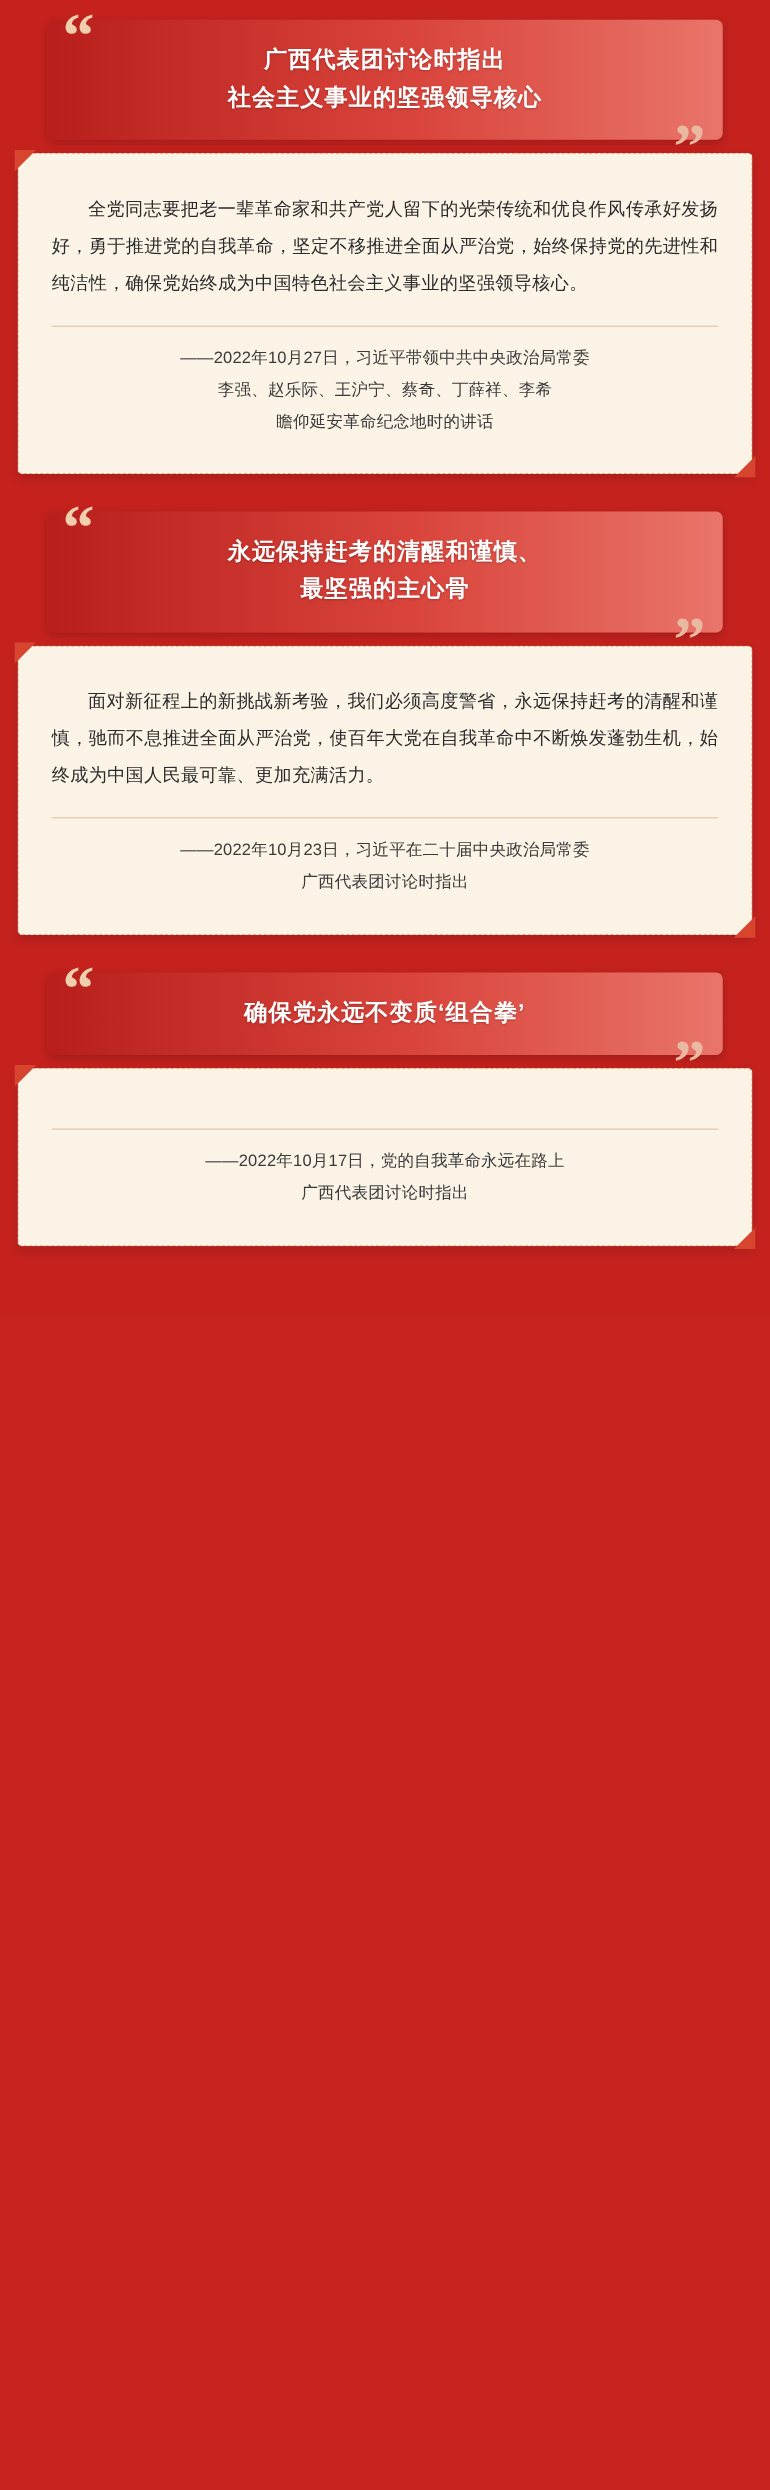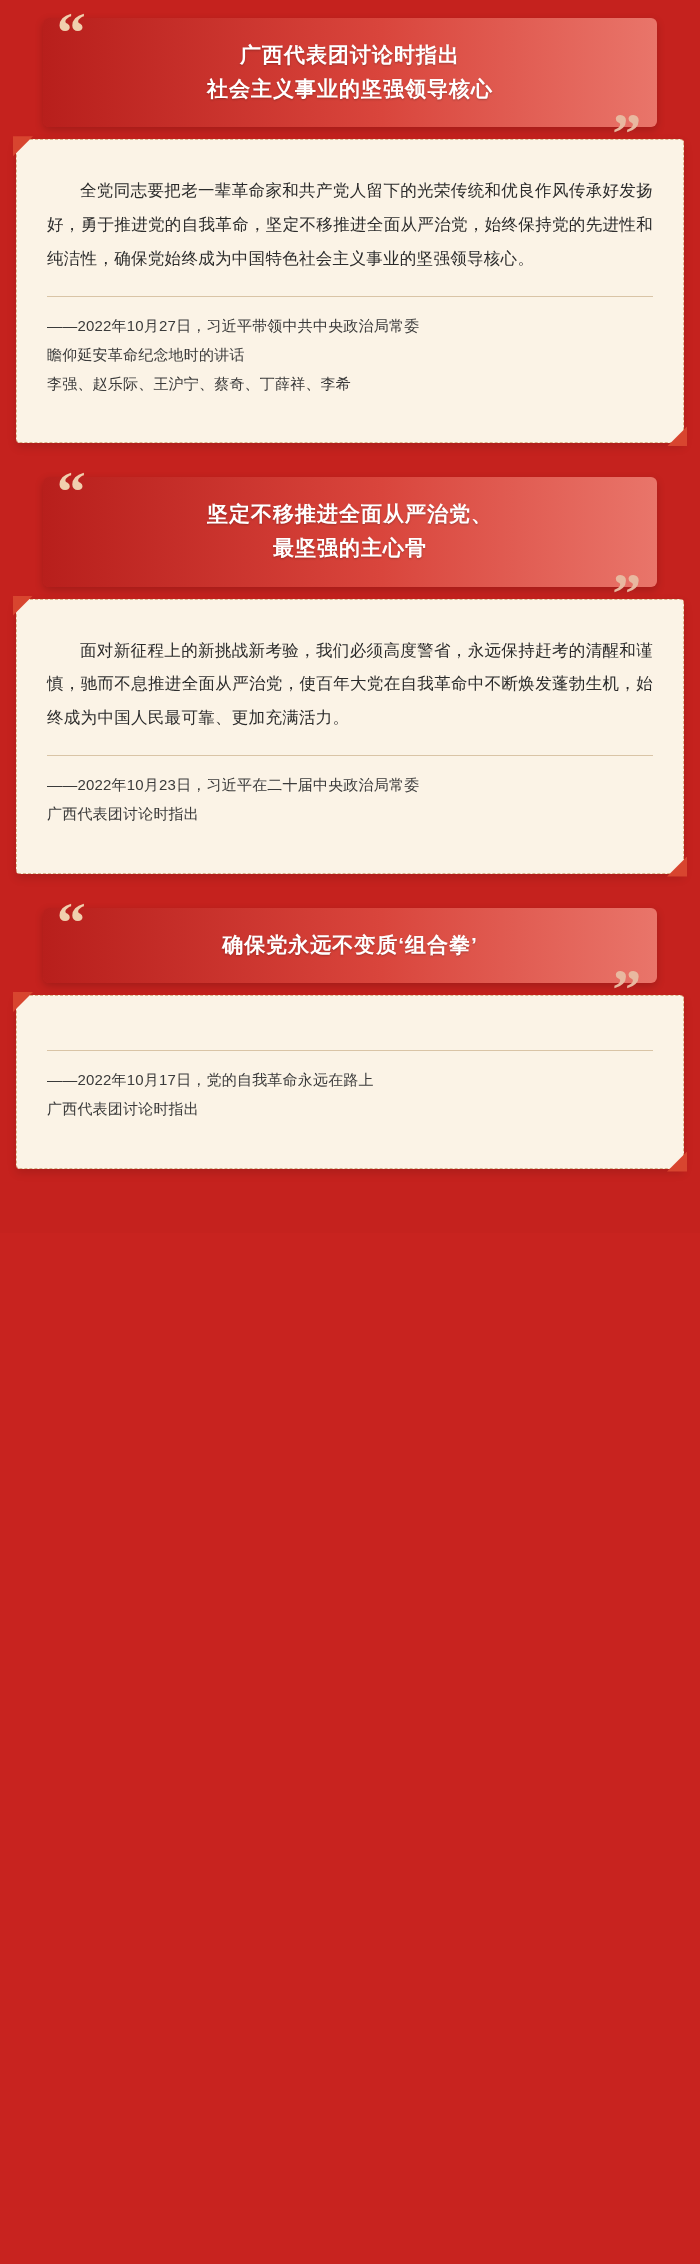--- a/index.html
+++ b/index.html
@@ -64,21 +64,21 @@
   .panel-wrap {
     position: relative;
     margin-top: -6px;
     padding-top: 18px;
   }
   .panel {
     position: relative;
     background: #fbf3e6;
     border: 1px dashed #d9b48c;
     border-radius: 4px;
-    padding: 34px 30px 44px 30px;
+    padding: 34px 30px 32px 30px;
     box-shadow: 0 4px 10px rgba(0,0,0,0.13);
   }
   .corner {
     position: absolute;
     width: 20px;
     height: 20px;
     background: #d8452f;
   }
   .corner.tl { top: -4px; left: -4px; clip-path: polygon(0 0, 100% 0, 0 100%); }
   .corner.br { bottom: -4px; right: -4px; clip-path: polygon(100% 100%, 100% 0, 0 100%); }
@@ -95,21 +95,21 @@
 
   .divider {
     height: 1px;
     background: #d9c4a6;
     margin: 20px 0 14px 0;
   }
   .source {
     color: #3a3a3a;
     font-size: 15px;
     line-height: 1.95;
-    text-align: left;
+    text-align: center;
     letter-spacing: 0.2px;
   }
 </style>
 </head>
 <body>
 
 <div class="card">
   <div class="banner">
     <span class="quote-open">“</span>
     <div class="banner-title">
@@ -118,33 +118,33 @@
     </div>
     <span class="quote-close">”</span>
   </div>
   <div class="panel-wrap">
     <div class="panel">
       <span class="corner tl"></span>
       <p class="para">全党同志要把老一辈革命家和共产党人留下的光荣传统和优良作风传承好发扬好，勇于推进党的自我革命，坚定不移推进全面从严治党，始终保持党的先进性和纯洁性，确保党始终成为中国特色社会主义事业的坚强领导核心。</p>
       <div class="divider"></div>
       <div class="source">
         <div>——2022年10月27日，习近平带领中共中央政治局常委</div>
+        <div>李强、赵乐际、王沪宁、蔡奇、丁薛祥、李希</div>
         <div>瞻仰延安革命纪念地时的讲话</div>
-        <div>李强、赵乐际、王沪宁、蔡奇、丁薛祥、李希</div>
       </div>
       <span class="corner br"></span>
     </div>
   </div>
 </div>
 
 <div class="card">
   <div class="banner">
     <span class="quote-open">“</span>
     <div class="banner-title">
-      <div>坚定不移推进全面从严治党、</div>
+      <div>永远保持赶考的清醒和谨慎、</div>
       <div>最坚强的主心骨</div>
     </div>
     <span class="quote-close">”</span>
   </div>
   <div class="panel-wrap">
     <div class="panel">
       <span class="corner tl"></span>
       <p class="para">面对新征程上的新挑战新考验，我们必须高度警省，永远保持赶考的清醒和谨慎，驰而不息推进全面从严治党，使百年大党在自我革命中不断焕发蓬勃生机，始终成为中国人民最可靠、更加充满活力。</p>
       <div class="divider"></div>
       <div class="source">

